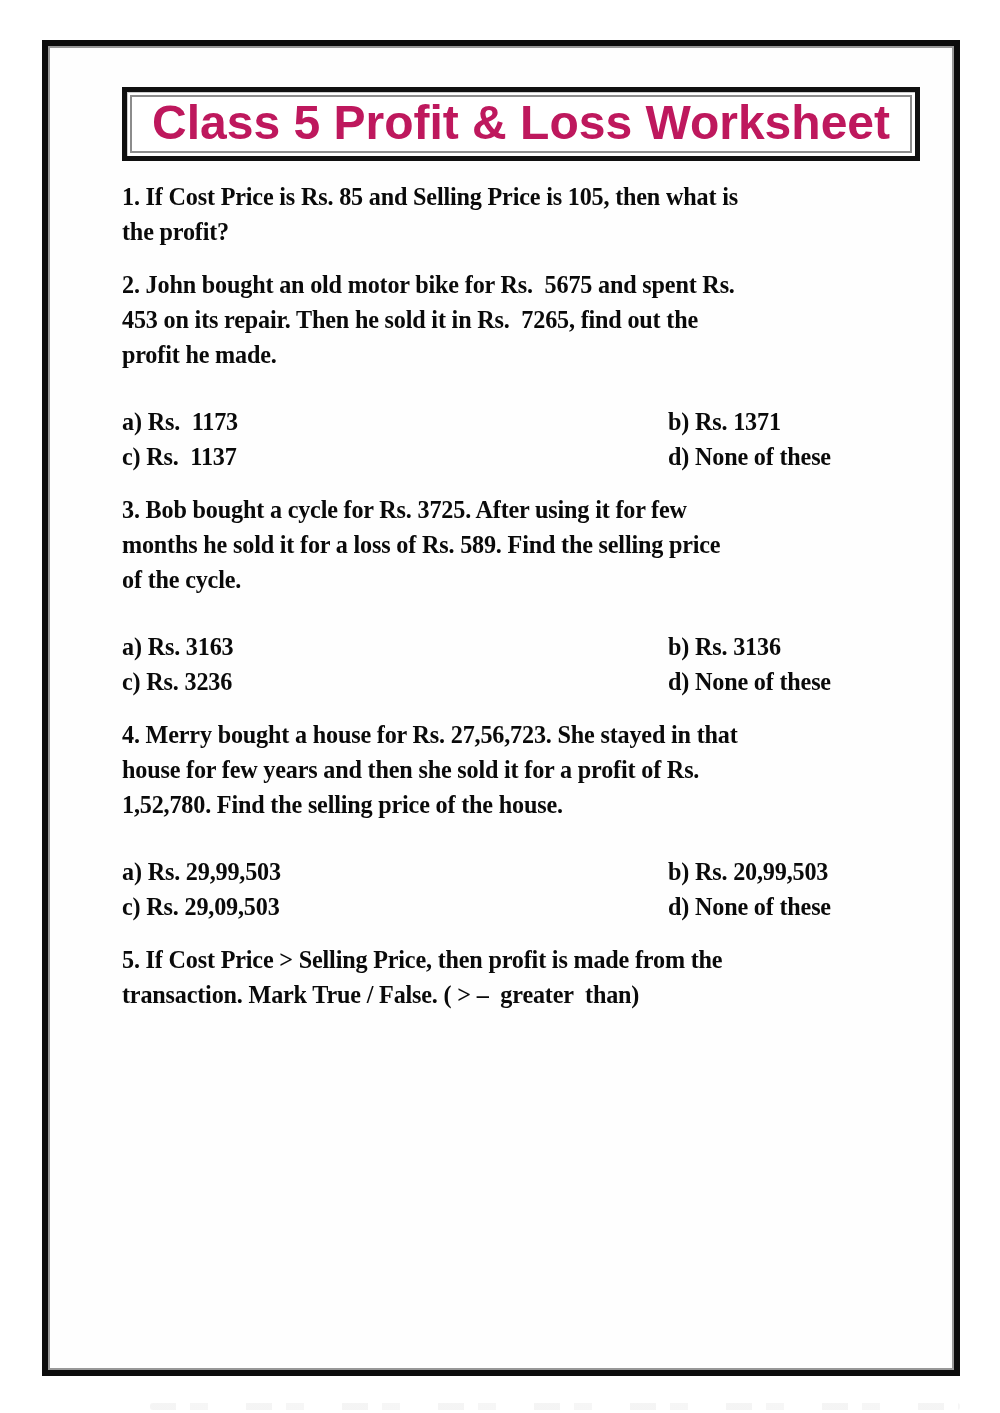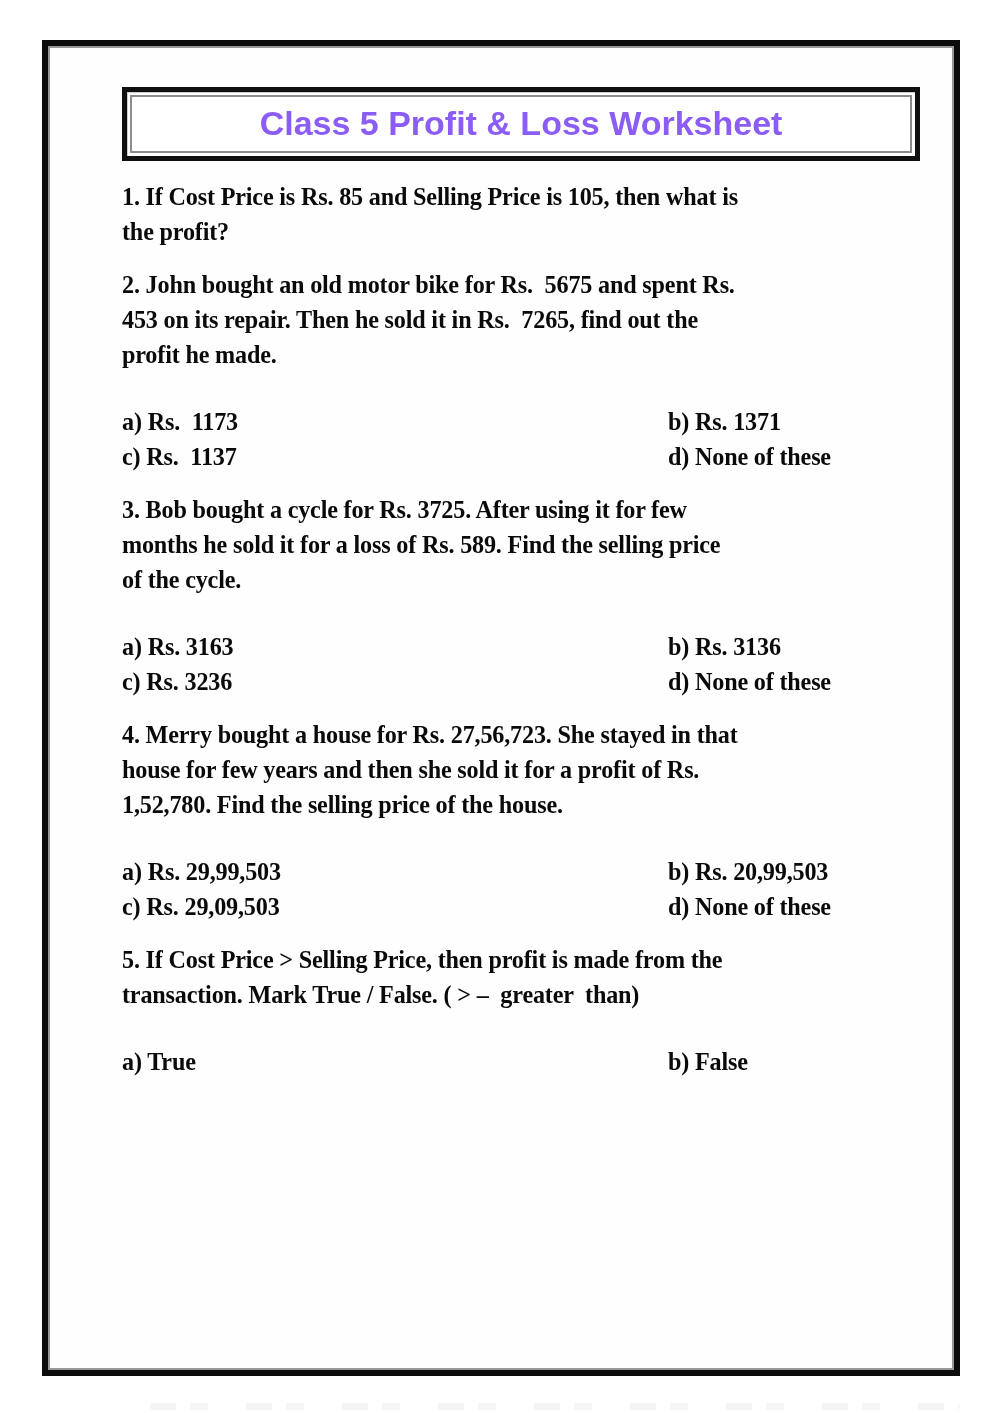--- a/index.html
+++ b/index.html
@@ -45,24 +45,24 @@
     box-shadow: inset 1px 1px 0 #cccccc;
   }
   .title-box-inner {
     border: 2px solid #8c8c8c;
     text-align: center;
     padding: 3px 0 5px 0;
   }
   .worksheet-title {
     font-family: "Liberation Sans", sans-serif;
     font-weight: bold;
-    font-size: 34px;
+    font-size: 48px;
     line-height: 46px;
     letter-spacing: 0px;
-    color: #8b5cf6;
+    color: #be185d;
     white-space: pre;
   }
 
   
   .question { margin-top: 18px; }
   .question:first-of-type { margin-top: 29px; }
 
   .qtext {
     font-weight: bold;
     font-size: 26px;
@@ -153,21 +153,17 @@
       <div class="opt">a) Rs. 29,99,503</div>
       <div class="opt">b) Rs. 20,99,503</div>
       <div class="opt">c) Rs. 29,09,503</div>
       <div class="opt">d) None of these</div>
     </div>
   </div>
 
   <div class="question">
     <span class="qtext">5. If Cost Price &gt; Selling Price, then profit is made from the
 transaction. Mark True / False. ( &gt; –  greater  than)</span>
-    <div class="options">
-      <div class="opt">a) True</div>
-      <div class="opt">b) False</div>
-    </div>
   </div>
 
 </div>
 
 <div class="next-page-artifact"></div>
 
 </body></html>

